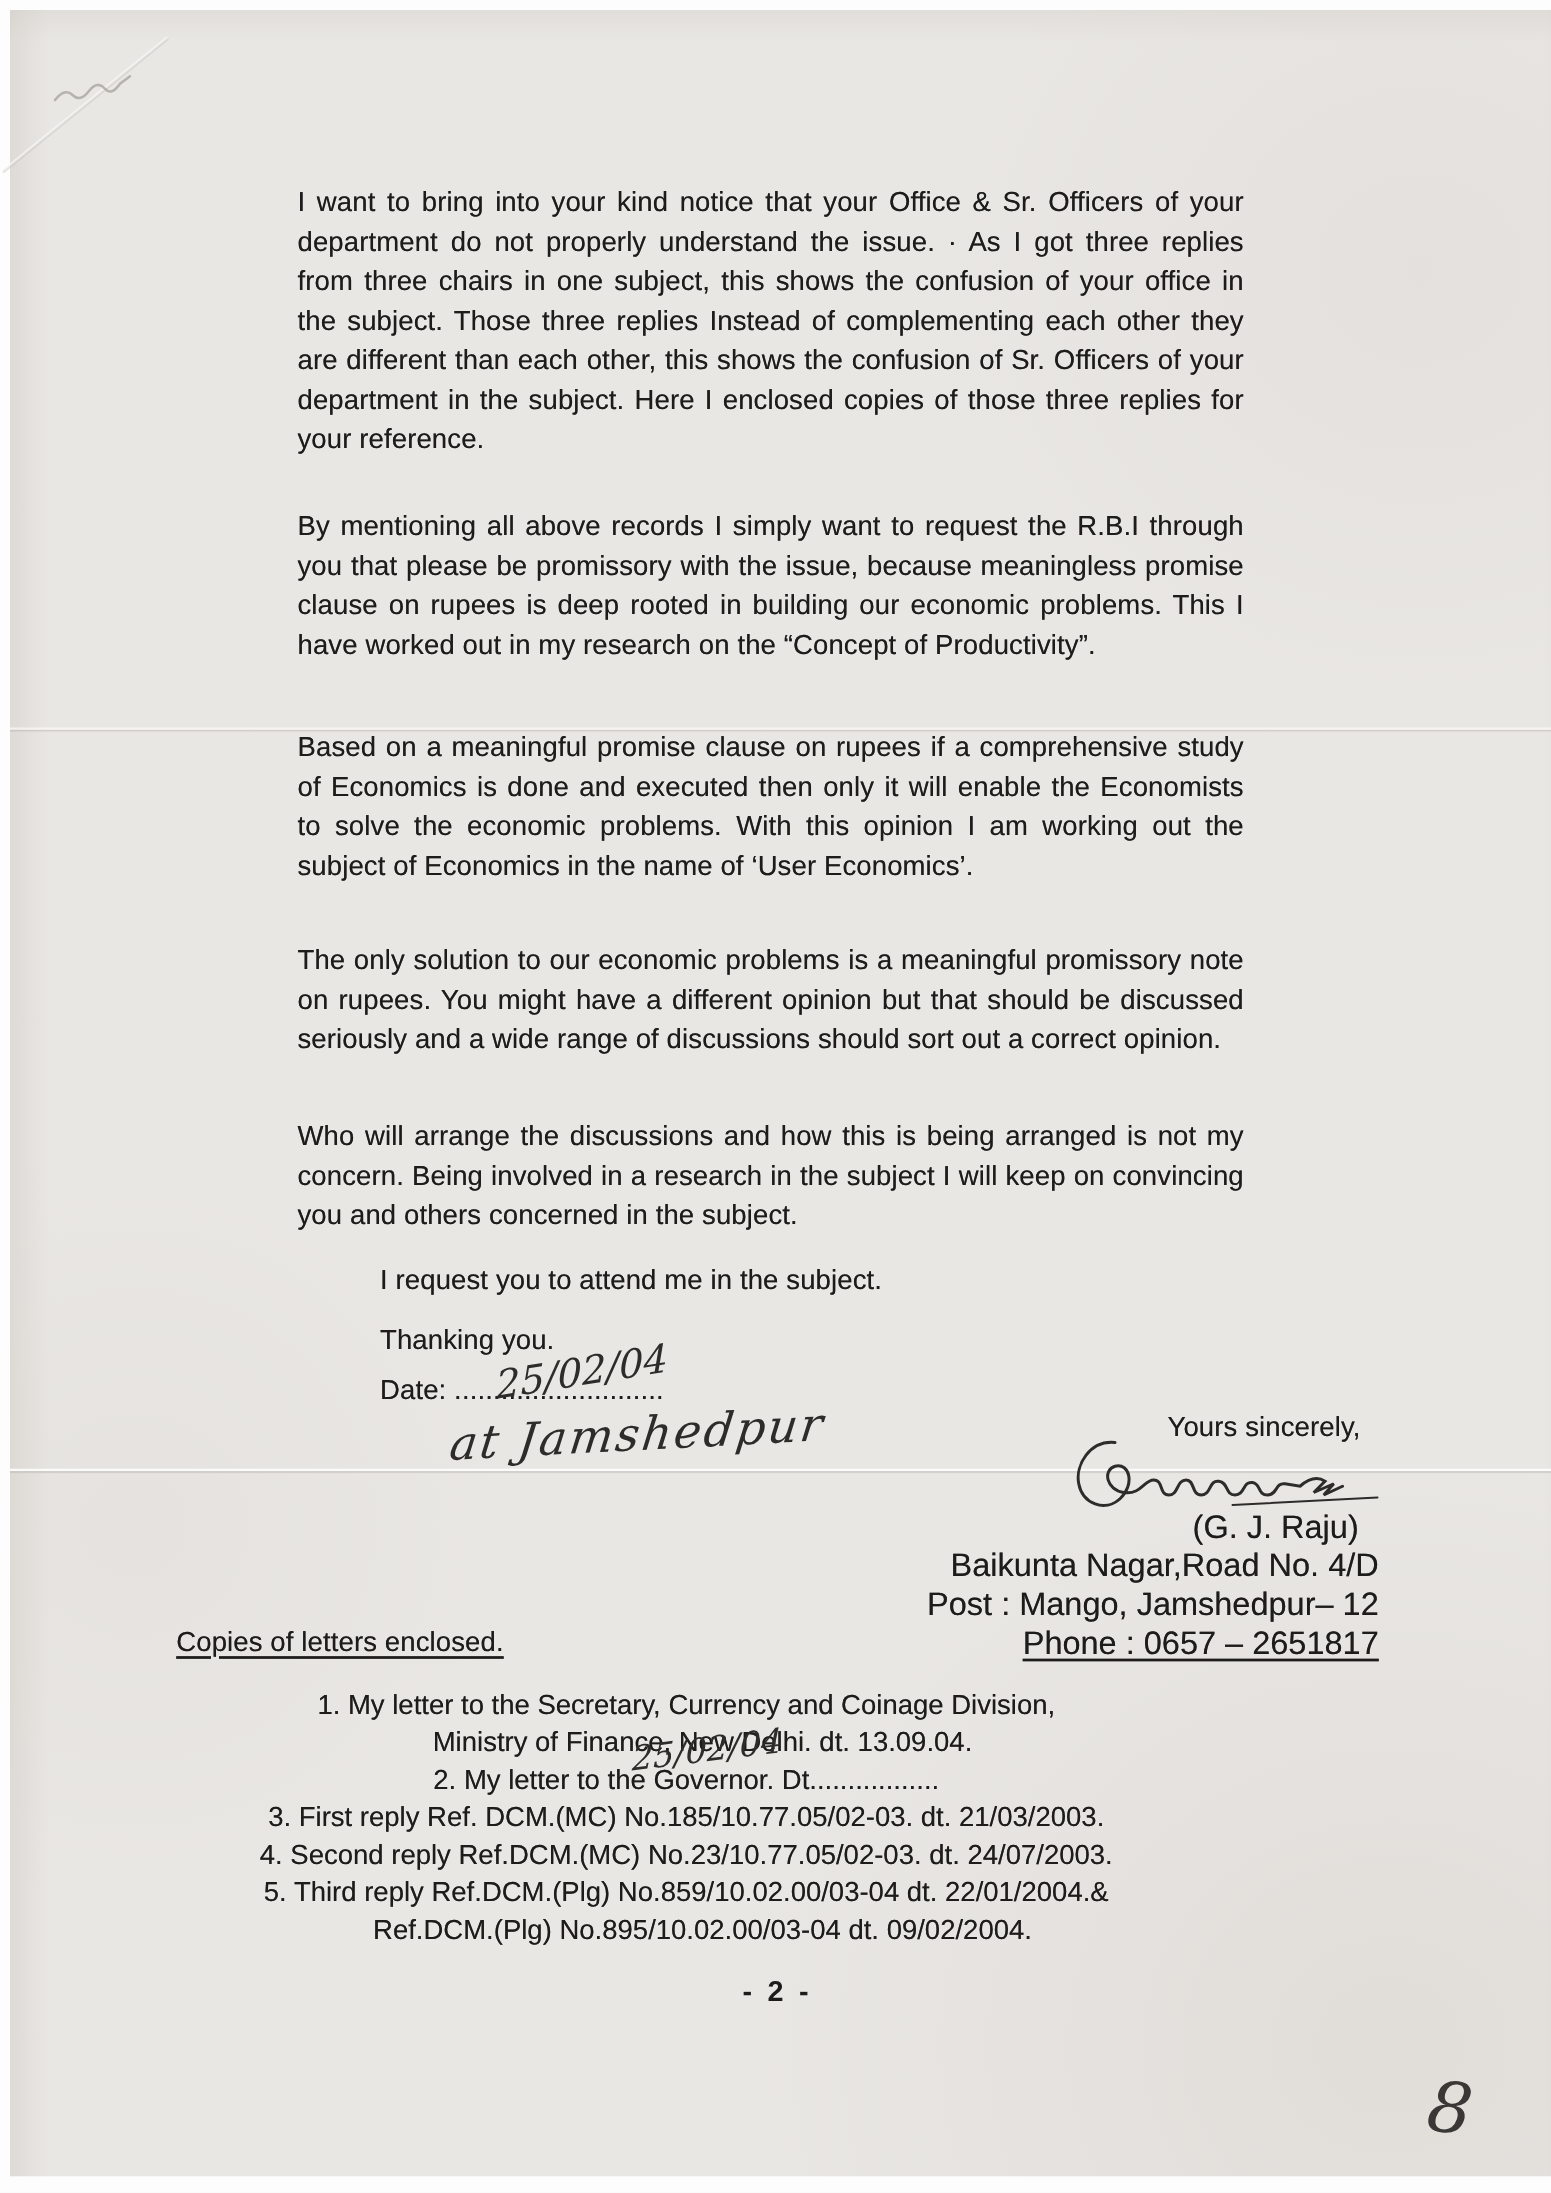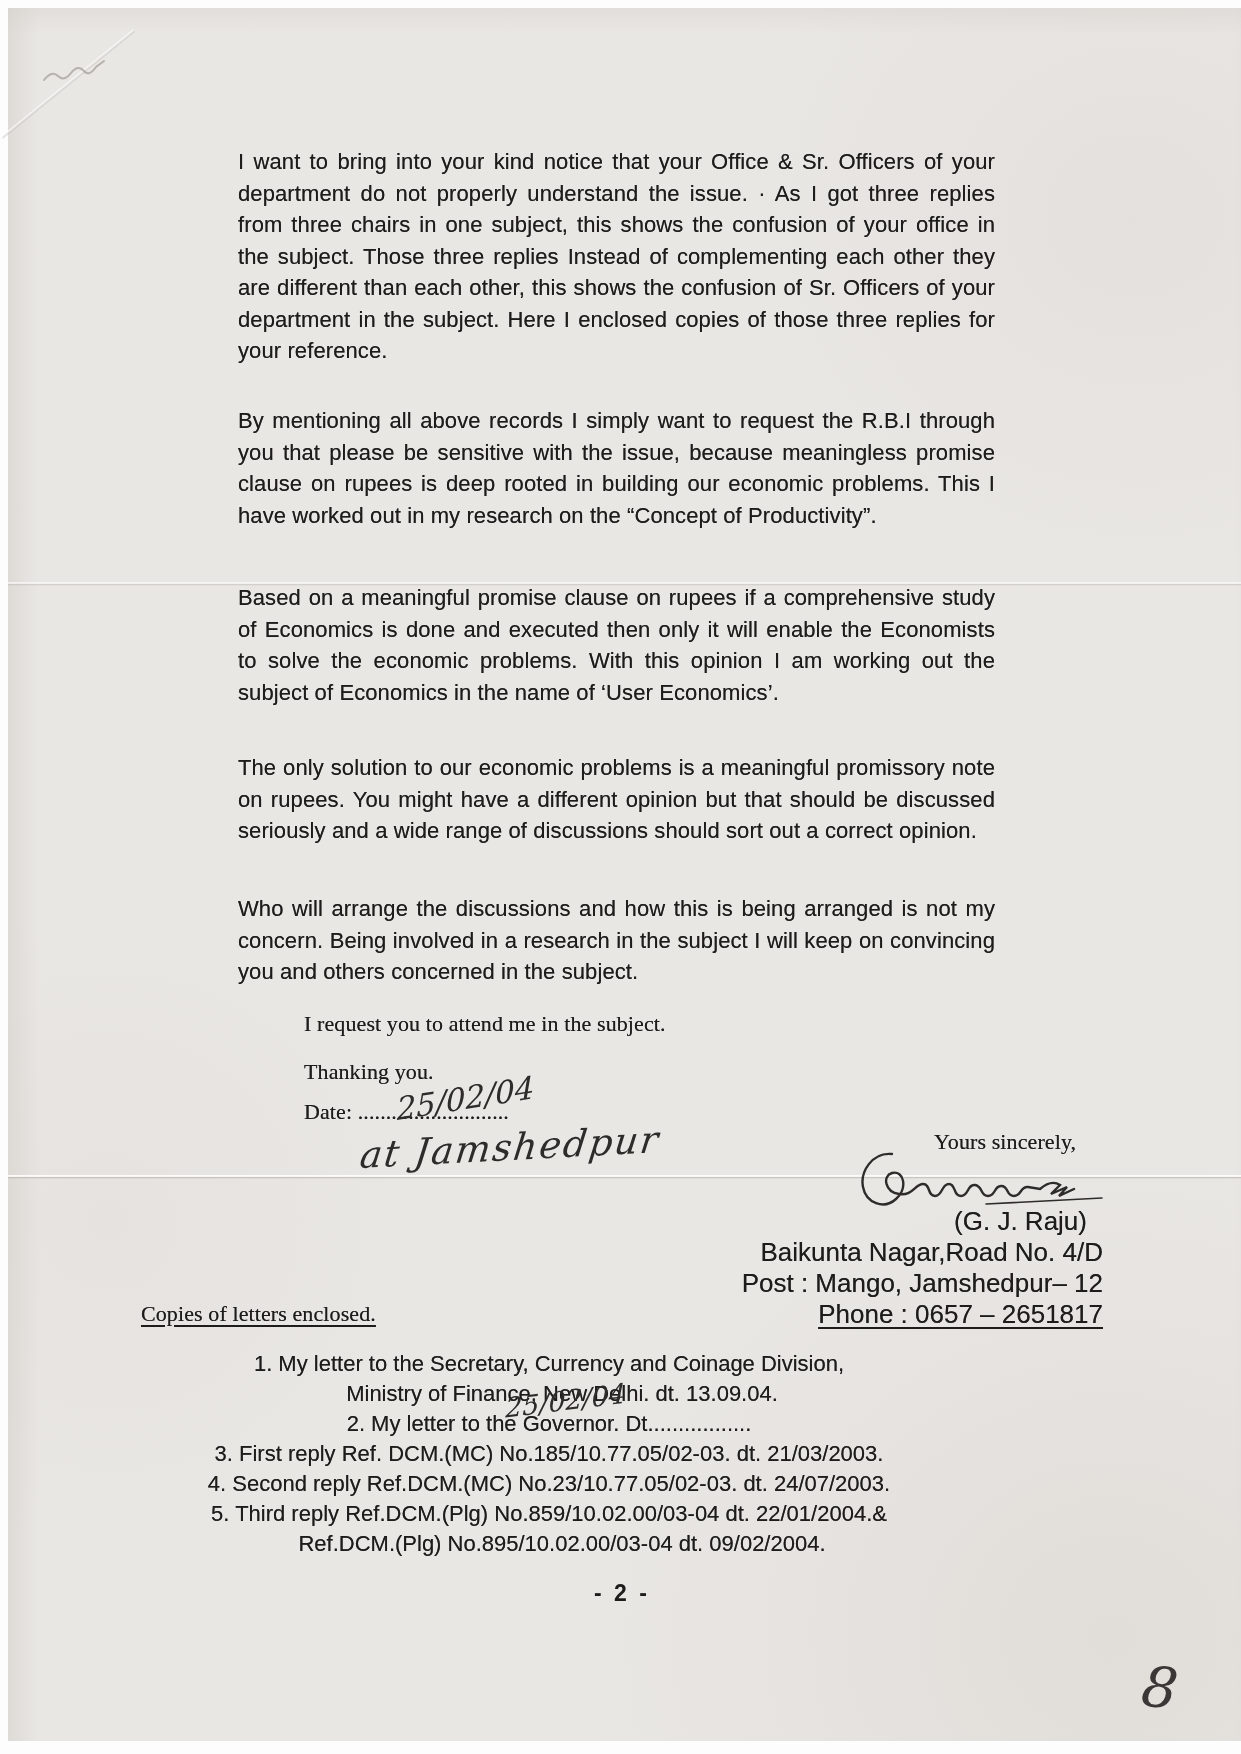--- a/index.html
+++ b/index.html
@@ -10,21 +10,21 @@
          background:
            radial-gradient(60% 40% at 88% 94%, rgba(205,200,192,.30), rgba(205,200,192,0) 70%),
            radial-gradient(45% 30% at 90% 12%, rgba(208,203,196,.22), rgba(208,203,196,0) 70%),
            radial-gradient(35% 25% at 8% 70%, rgba(214,210,203,.20), rgba(214,210,203,0) 70%),
            linear-gradient(to right, rgba(200,196,189,.35), rgba(200,196,189,0) 2.5%),
            linear-gradient(to left, rgba(200,196,189,.28), rgba(200,196,189,0) 2%),
            linear-gradient(to bottom, rgba(200,196,189,.25), rgba(200,196,189,0) 1.5%),
            #e9e7e4;}
   .typed{position:absolute;font-size:22px;line-height:31.5px;text-align:justify;
          letter-spacing:.1px;text-shadow:0 0 .5px rgba(20,20,20,.65);}
-  .single{text-align:left;font-family:Liberation Serif, serif;}
+  .single{text-align:left;}
   .body-col{left:230px;width:757px;}
   .crease-h{position:absolute;left:0;width:100%;height:4px;
             background:linear-gradient(to bottom, rgba(255,255,255,.85) 35%, rgba(160,156,148,.45) 60%, rgba(160,156,148,0));}
   .crease-d{position:absolute;height:3px;
             background:linear-gradient(to bottom, rgba(255,255,255,.9), rgba(170,166,158,.4));
             transform-origin:left center;}
   .hand{position:absolute;font-family:"DejaVu Serif","Liberation Serif",serif;
         font-style:italic;color:#2e2c2a;white-space:nowrap;}
   .right-col{position:absolute;right:158px;text-align:right;font-size:26px;line-height:31px;
              text-shadow:0 0 .5px rgba(20,20,20,.65);}
@@ -45,21 +45,21 @@
   <div class="paper">
 
     <div class="crease-d" style="left:-6px;top:128px;width:170px;transform:rotate(-39deg);"></div>
     <div class="crease-h" style="top:574px;opacity:.7;"></div>
     <div class="crease-h" style="top:1167px;"></div>
     <svg style="position:absolute;left:30px;top:42px;" width="90" height="40" viewBox="0 0 90 40">
       <path d="M6,30 q8,-10 14,-4 q6,6 13,-3 q7,-9 13,-2 q5,6 12,-4 l8,-6" fill="none" stroke="#a09c96" stroke-width="2" stroke-linecap="round" opacity=".7"></path>
     </svg>
 
     <div class="typed body-col" style="top:138px;">I want to bring into your kind notice that your Office &amp; Sr. Officers of your department do not properly understand the issue. · As I got three replies from three chairs in one subject, this shows the confusion of your office in the subject.  Those three replies Instead of complementing each other they are different than each other, this shows the confusion of Sr. Officers of your department in the subject.  Here I enclosed copies of those three replies for your reference.</div>
-    <div class="typed body-col" style="top:397px;">By mentioning all above records I simply want to request the R.B.I through you that please be sensitive with the issue, because meaningless promise clause on rupees is deep rooted in building our economic problems.  This I have worked out in my research on the “Concept of Productivity”.</div>
+    <div class="typed body-col" style="top:397px;">By mentioning all above records I simply want to request the R.B.I through you that please be promissory with the issue, because meaningless promise clause on rupees is deep rooted in building our economic problems.  This I have worked out in my research on the “Concept of Productivity”.</div>
     <div class="typed body-col" style="top:574px;">Based on a meaningful promise clause on rupees if a comprehensive study of Economics is done and executed then only it will enable the Economists to solve the economic problems.  With this opinion I am working out the subject of Economics in the name of ‘User Economics’.</div>
     <div class="typed body-col" style="top:885px;">Who will arrange the discussions and how this is being arranged is not my concern.  Being involved in a research in the subject I will keep on convincing you and others concerned in the subject.</div>
     <div class="typed body-col" style="top:744px;">The only solution to our economic problems is a meaningful promissory note on rupees.  You might have a different opinion but that should be discussed seriously and a wide range of discussions should sort out a correct opinion.</div>
 
     <div class="typed single" style="left:296px;top:1000px;">I request you to attend me in the subject.</div>
     <div class="typed single" style="left:296px;top:1048px;">Thanking you.</div>
     <div class="typed single" style="left:296px;top:1088px;">Date: ...........................</div>
 
     <div class="hand" style="left:388px;top:1072px;font-size:31px;transform:rotate(-9deg) skewX(-8deg);">25/02/04</div>
     <div class="hand" style="left:352px;top:1118px;font-size:37px;transform:rotate(-3deg) skewX(-10deg);letter-spacing:2px;">at Jamshedpur</div>

